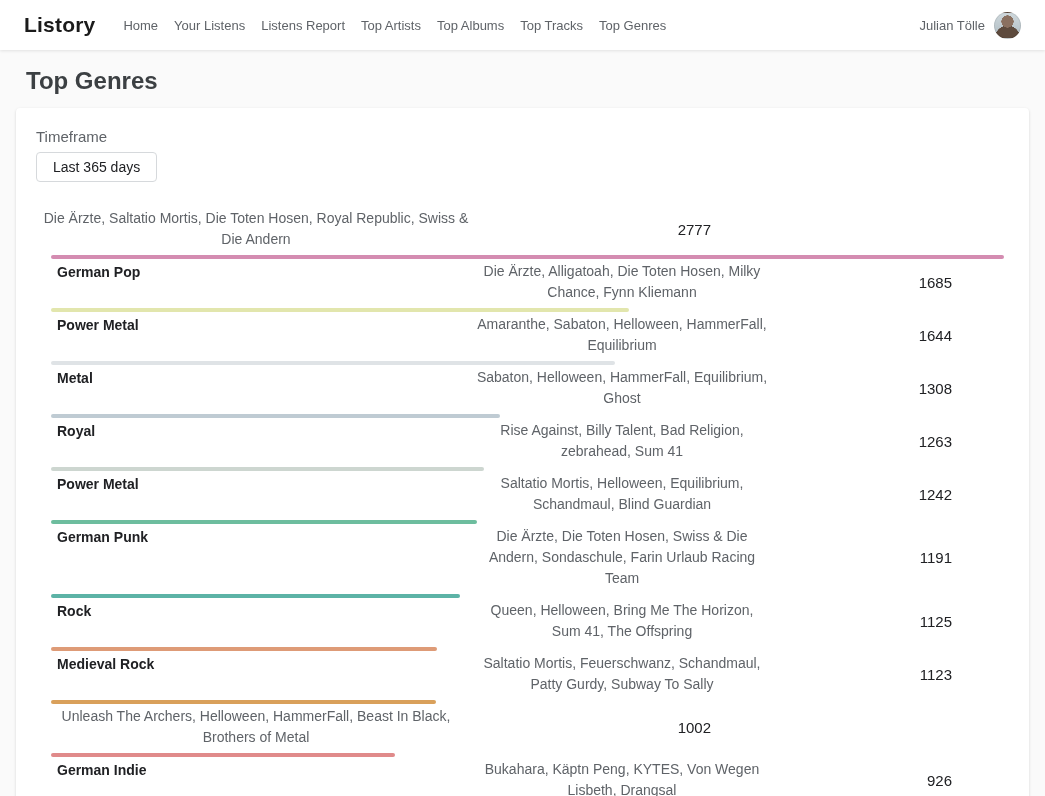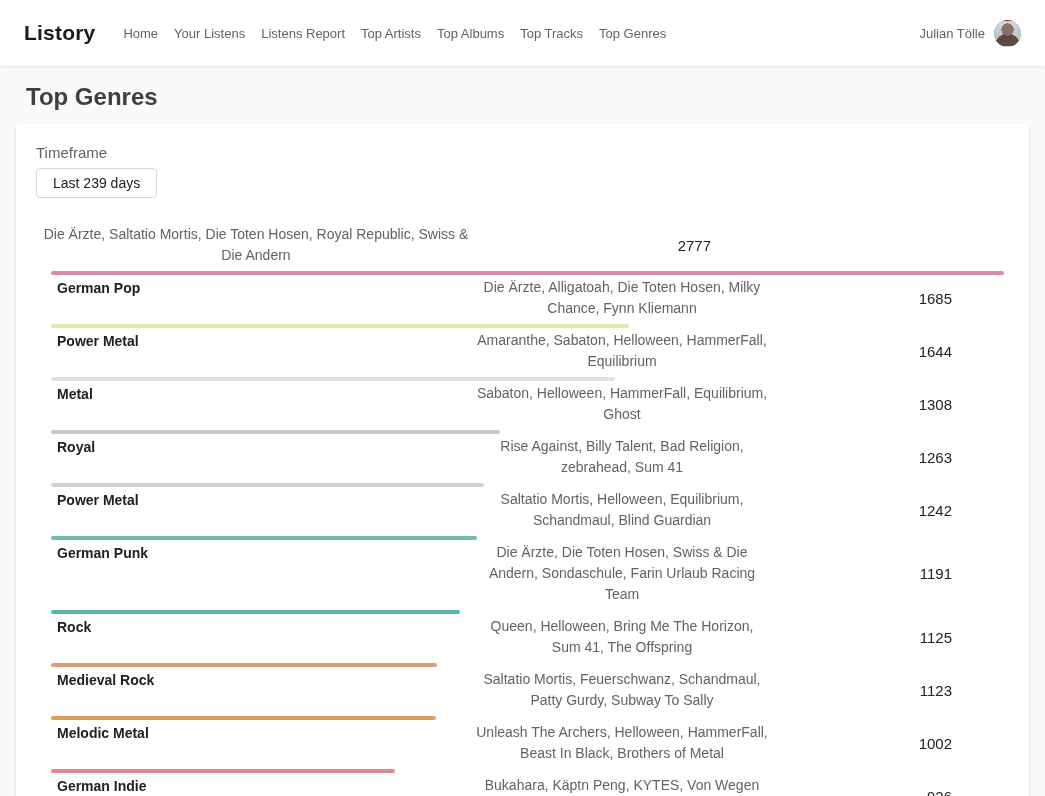--- a/index.html
+++ b/index.html
@@ -4,21 +4,21 @@
 <style>
   * { box-sizing: border-box; margin: 0; padding: 0; }
   html, body {
     width: 1045px; height: 796px; overflow: hidden;
     background: #fafafa;
     font-family: "Liberation Sans", sans-serif;
     color: #202124;
   }
   
   .appbar {
-    height: 66px; background: #ffffff;
+    height: 50px; background: #ffffff;
     box-shadow: 0 1px 3px rgba(0,0,0,0.10);
     display: flex; align-items: center;
     padding: 0 24px;
     position: relative; z-index: 2;
   }
   .logo {
     font-size: 21px; font-weight: 700; color: #1b1b1b;
     letter-spacing: .2px; margin-right: 28px; cursor: pointer;
   }
   .nav { display: flex; align-items: center; gap: 16px; }
@@ -102,21 +102,21 @@
 </nav>
   <div class="spacer"></div>
   <div class="user-name">Julian Tölle</div>
   <div class="avatar"></div>
 </header>
 
 <h1 class="page-title">Top Genres</h1>
 
 <section class="card">
   <div class="tf-label">Timeframe</div>
-  <div class="tf-select">Last 239 days</div>
+  <div class="tf-select">Last 365 days</div>
 
   <div class="genre-table">
   <div class="genre-row">
     <div class="row-main">
       <div class="genre-artists">Die Ärzte, Saltatio Mortis, Die Toten Hosen, Royal Republic, Swiss &amp; Die Andern</div>
       <div class="genre-count">2777</div>
     </div>
     <div class="bar-track">
       <div class="bar-fill" style="width: 100%; background: rgb(212, 140, 177);"></div>
     </div>
@@ -205,21 +205,20 @@
       <div class="genre-artists">Saltatio Mortis, Feuerschwanz, Schandmaul, Patty Gurdy, Subway To Sally</div>
       <div class="genre-count">1123</div>
     </div>
     <div class="bar-track">
       <div class="bar-fill" style="width: 40.44%; background: rgb(217, 160, 91);"></div>
     </div>
   </div>
 
   <div class="genre-row">
     <div class="row-main">
-      <div class="genre-name">Melodic Metal</div>
       <div class="genre-artists">Unleash The Archers, Helloween, HammerFall, Beast In Black, Brothers of Metal</div>
       <div class="genre-count">1002</div>
     </div>
     <div class="bar-track">
       <div class="bar-fill" style="width: 36.08%; background: rgb(224, 138, 138);"></div>
     </div>
   </div>
 
   <div class="genre-row">
     <div class="row-main">

